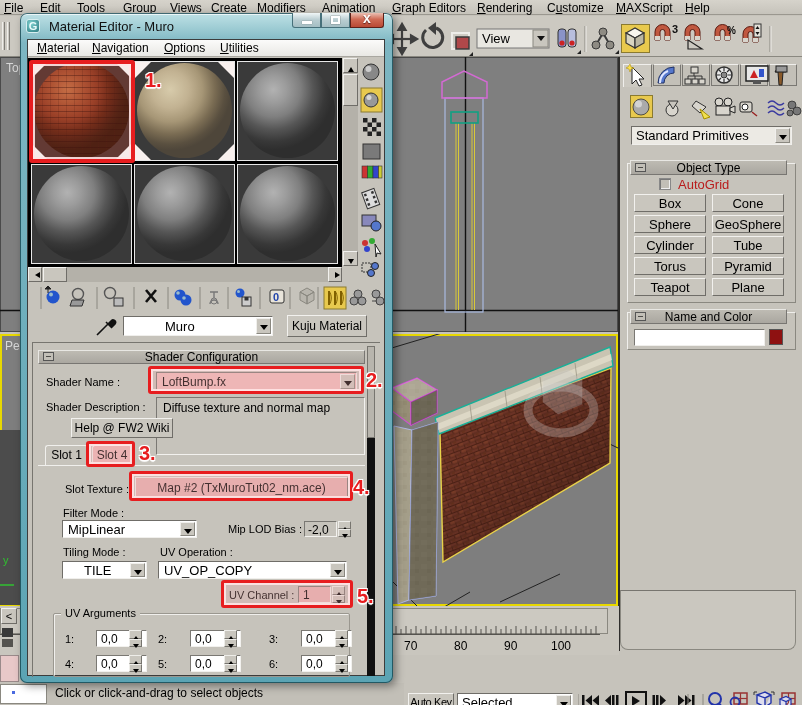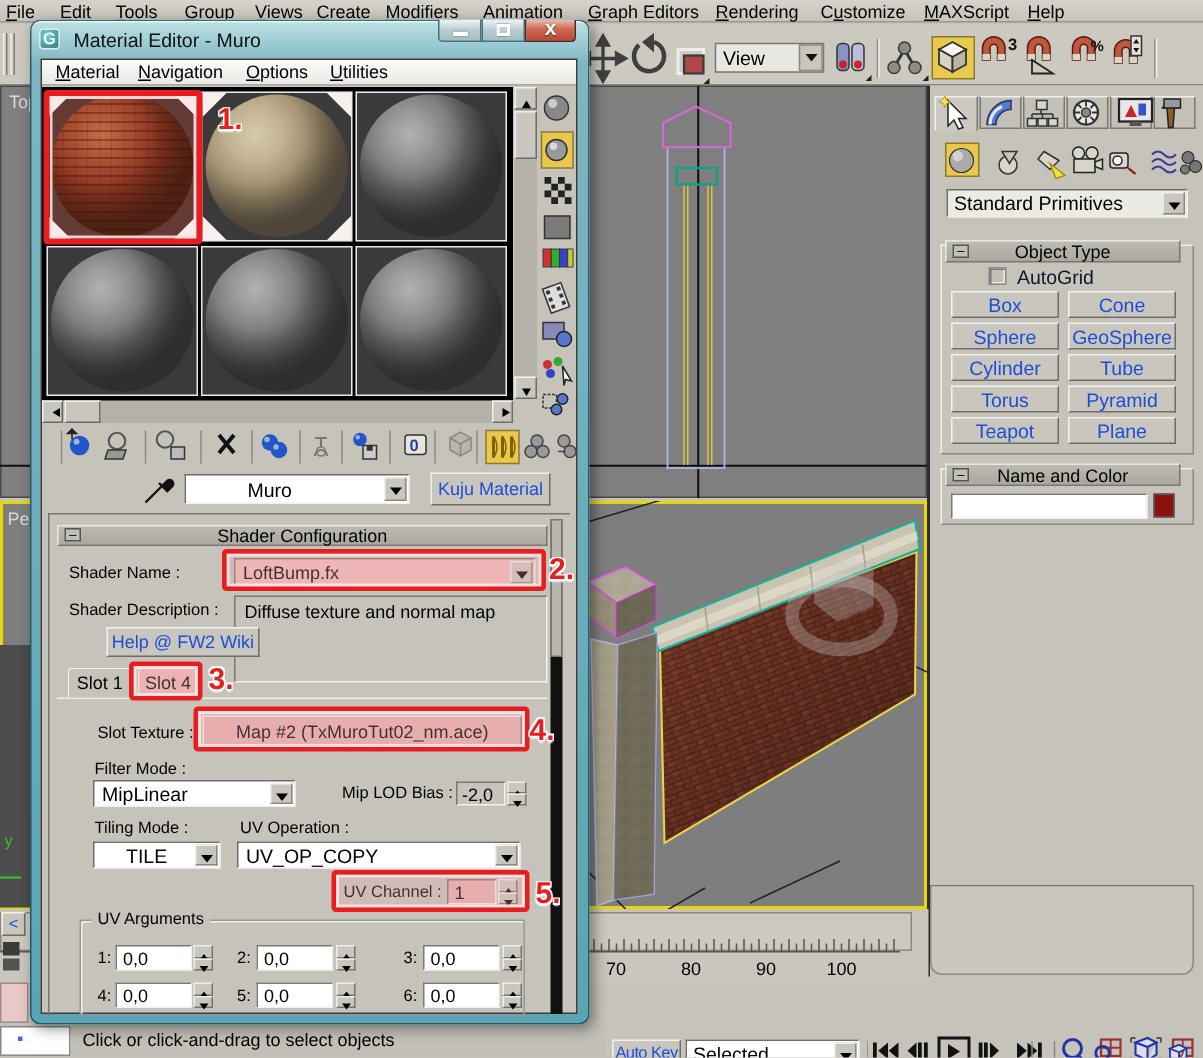--- a/index.html
+++ b/index.html
@@ -1,40 +1,40 @@
 <!DOCTYPE html>
 <html><head><meta charset="utf-8"><style>
 *{margin:0;padding:0;box-sizing:border-box;}
 html,body{width:802px;height:705px;overflow:hidden;font-family:"Liberation Sans",sans-serif;background:#c6c3bb;}
 #stage{position:absolute;left:0;top:0;width:802px;height:705px;overflow:hidden;}
 .abs{position:absolute;}
 .t12{font-size:12px;color:#000;}
 .t11{font-size:11px;color:#000;}
-.btn{background:#c9c6be;border-top:1px solid #f2f1ee;border-left:1px solid #f2f1ee;border-right:1px solid #6f6d68;border-bottom:1px solid #6f6d68;color:#1d4ed8;text-align:center;}
+.btn{background:#c9c6be;border-top:1px solid #f2f1ee;border-left:1px solid #f2f1ee;border-right:1px solid #6f6d68;border-bottom:1px solid #6f6d68;color:#000000;text-align:center;}
 .sunk{border-top:1px solid #7a7873;border-left:1px solid #7a7873;border-right:1px solid #f2f1ee;border-bottom:1px solid #f2f1ee;}
 .combo{background:#fff;border:1px solid #888;border-top-color:#6f6d68;border-left-color:#6f6d68;border-right-color:#f0efec;border-bottom-color:#f0efec;}
 .carrow{position:absolute;right:1px;top:1px;bottom:1px;width:15px;background:#c9c6be;border:1px solid #8a8880;border-top-color:#f0efec;border-left-color:#f0efec;text-align:center;}
 .carrow:after{content:"";position:absolute;left:3px;top:6px;border:4px solid transparent;border-top:5px solid #000;}
 .ann{border:3px solid #e71d1f;border-radius:3px;box-shadow:inset 0 0 0 2px rgba(255,228,228,.9);background:rgba(238,168,168,.28);}
 .annum{color:#e71d1f;font-weight:bold;font-size:20px;text-shadow:-1px -1px 0 #fff,1px -1px 0 #fff,-1px 1px 0 #fff,1px 1px 0 #fff,0 2px 1px rgba(255,255,255,.9);}
 .spin{position:absolute;width:13px;}
 .spin .u,.spin .d{position:absolute;left:0;width:13px;height:50%;background:#c9c6be;border:1px solid #77756f;border-top-color:#eeede9;border-left-color:#eeede9;}
 .spin .u{top:0}.spin .d{bottom:0}
 .spin .u:after{content:"";position:absolute;left:3px;top:2px;border:3px solid transparent;border-bottom:4px solid #000;}
 .spin .d:after{content:"";position:absolute;left:3px;top:4px;border:3px solid transparent;border-top:4px solid #000;}
 .rollhead{background:linear-gradient(#bebbb3,#aaa7a0);border-top:1px solid #e8e7e3;border-left:1px solid #e8e7e3;border-right:1px solid #787672;border-bottom:1px solid #787672;text-align:center;font-size:12px;color:#000;}
 .slot{position:absolute;width:101px;height:100px;background:#3a3a3a;border:1px solid #e8e8e8;}
 .sphere{position:absolute;left:2px;top:1px;width:95px;height:95px;border-radius:50%;background:radial-gradient(circle 62px at 35% 28%,#b2b2b2,#9b9b9b 22%,#7f7f7f 44%,#565656 64%,#383838 84%,#2e2e2e 97%);}
 .sphl{position:absolute;left:2px;top:1px;width:95px;height:95px;border-radius:50%;background:repeating-linear-gradient(180deg,rgba(50,8,4,.4) 0 1px,transparent 1px 6px),repeating-linear-gradient(90deg,rgba(80,25,12,.22) 0 1px,transparent 1px 8px);}
 .ct{position:absolute;width:0;height:0;border:11px solid transparent;}
 .ct.tl{left:0;top:0;border-top-color:#f8f0ee;border-left-color:#f8f0ee;border-width:8px;}
 .ct.tr{right:0;top:0;border-top-color:#f8f0ee;border-right-color:#f8f0ee;border-width:8px;}
 .ct.bl{left:0;bottom:0;border-bottom-color:#f8f0ee;border-left-color:#f8f0ee;border-width:8px;}
 .ct.br{right:0;bottom:0;border-bottom-color:#f8f0ee;border-right-color:#f8f0ee;border-width:8px;}
-.uvf{width:51px;height:17px;background:#fff;font-size:12px;padding:1px 0 0 4px;}
+.uvf{width:51px;height:17px;background:#fff;font-size:12px;padding:1px 0 0 4px;margin-left:19px;}
 .minus{position:absolute;left:4px;top:2px;width:11px;height:9px;border:1px solid #555;background:#c2bfb7;font-size:9px;line-height:7px;text-align:center;}
 </style></head><body>
 <div id="stage">
 
 <div class="abs" style="left:0;top:0;width:802px;height:15px;background:linear-gradient(#d6d3cb,#c6c3bb);border-bottom:1px solid #9a978f;">
  <div class="abs t12" style="left:4px;top:1px;"><u>F</u>ile</div>
  <div class="abs t12" style="left:40px;top:1px;"><u>E</u>dit</div>
  <div class="abs t12" style="left:77px;top:1px;"><u>T</u>ools</div>
  <div class="abs t12" style="left:123px;top:1px;"><u>G</u>roup</div>
  <div class="abs t12" style="left:170px;top:1px;"><u>V</u>iews</div>
@@ -281,21 +281,21 @@
  </svg>
 
  <div class="abs combo" style="left:11px;top:69px;width:161px;height:19px;background:#eceae4;">
   <div style="font-size:13px;padding:1px 0 0 4px;">Standard Primitives</div>
         <div class="carrow"></div>
  </div>
 
  <div class="abs" style="left:7px;top:106px;width:169px;height:140px;border:1px solid #8a8880;border-top-color:#f0efec;border-left-color:#f0efec;"></div>
  <div class="abs rollhead" style="left:10px;top:103px;width:157px;height:15px;">Object Type<div class="minus">–</div></div>
  <div class="abs" style="left:39px;top:121px;width:12px;height:12px;background:#c2bfb7;border:1px solid #888;box-shadow:inset 1px 1px 0 #777,inset -1px -1px 0 #eee;"></div>
- <div class="abs" style="left:58px;top:120px;font-size:13px;color:#0f172a;">AutoGrid</div>
+ <div class="abs" style="left:58px;top:120px;font-size:13px;color:#b91c1c;">AutoGrid</div>
  <div class="abs btn" style="left:14px;top:137px;width:72px;height:18px;font-size:13px;line-height:17px;">Box</div>
  <div class="abs btn" style="left:92px;top:137px;width:72px;height:18px;font-size:13px;line-height:17px;">Cone</div>
  <div class="abs btn" style="left:14px;top:158px;width:72px;height:18px;font-size:13px;line-height:17px;">Sphere</div>
  <div class="abs btn" style="left:92px;top:158px;width:72px;height:18px;font-size:13px;line-height:17px;">GeoSphere</div>
  <div class="abs btn" style="left:14px;top:179px;width:72px;height:18px;font-size:13px;line-height:17px;">Cylinder</div>
  <div class="abs btn" style="left:92px;top:179px;width:72px;height:18px;font-size:13px;line-height:17px;">Tube</div>
  <div class="abs btn" style="left:14px;top:200px;width:72px;height:18px;font-size:13px;line-height:17px;">Torus</div>
  <div class="abs btn" style="left:92px;top:200px;width:72px;height:18px;font-size:13px;line-height:17px;">Pyramid</div>
  <div class="abs btn" style="left:14px;top:221px;width:72px;height:18px;font-size:13px;line-height:17px;">Teapot</div>
  <div class="abs btn" style="left:92px;top:221px;width:72px;height:18px;font-size:13px;line-height:17px;">Plane</div>

